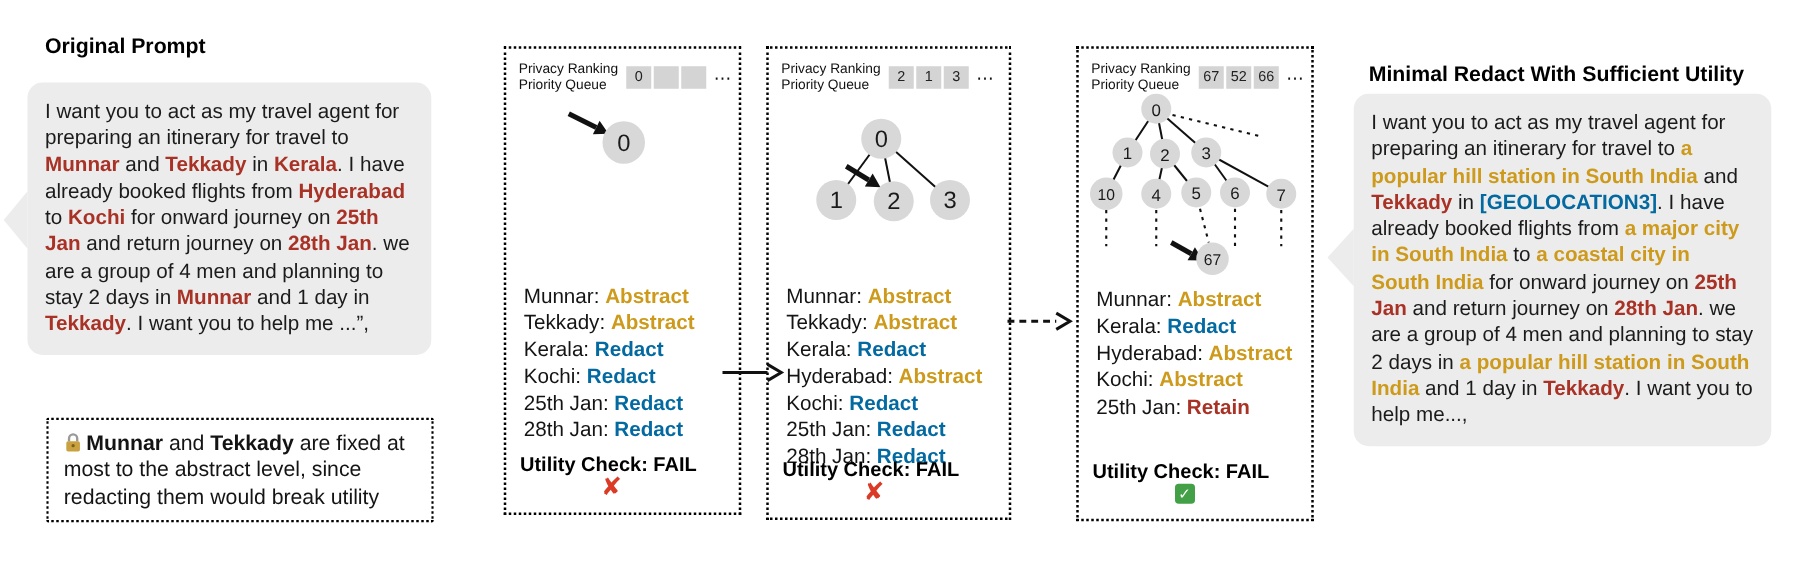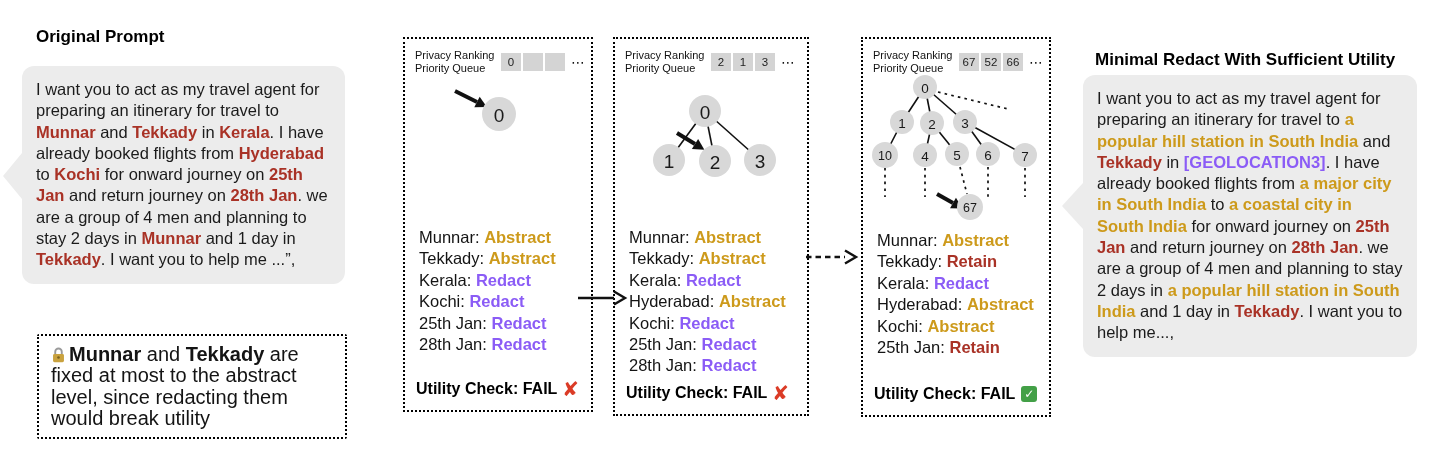--- a/index.html
+++ b/index.html
@@ -5,35 +5,35 @@
   html,body{margin:0;padding:0;background:#fff;}
   body{font-family:"Liberation Sans","DejaVu Sans",sans-serif;color:#141414;}
   .canvas{position:relative;width:1446px;height:460px;background:#fff;overflow:hidden;}
   .section-title{position:absolute;font-weight:bold;font-size:17px;color:#000;white-space:nowrap;}
   .bubble{position:absolute;background:#ECECEC;border-radius:12px;padding:13px 14px;font-size:16.5px;line-height:21.3px;color:#1b1b1b;}
   .bubble-left{left:22px;top:66px;width:295px;}
   .bubble-right{left:1083px;top:75px;width:306px;}
   .tail{position:absolute;width:0;height:0;border-style:solid;}
   .tail-left{left:3px;top:153px;border-width:23px 19px 23px 0;border-color:transparent #ECECEC transparent transparent;}
   .tail-right{left:1062px;top:183px;border-width:23px 21px 23px 0;border-color:transparent #ECECEC transparent transparent;}
-  .note-box{position:absolute;left:37px;top:334px;width:282px;border:2px dotted #000;border-radius:2px;padding:8px 12px;font-size:20px;line-height:21.3px;background:#fff;}
+  .note-box{position:absolute;left:37px;top:334px;width:282px;border:2px dotted #000;border-radius:2px;padding:8px 12px;font-size:17px;line-height:21.3px;background:#fff;}
   .lock-svg{vertical-align:-2px;margin-right:3px;}
   .bold{font-weight:bold;}
   .c-red{color:#A93226;}
   .c-orange{color:#CD9A1B;}
-  .c-green{color:#8b5cf6;}
+  .c-green{color:#0369a1;}
   .proc-box{position:absolute;border:2px dotted #000;background:transparent;}
   .tree-svg{position:absolute;left:0;top:0;}
   .queue-row{position:absolute;top:10px;left:10px;display:flex;align-items:center;}
   .queue-label{font-size:11px;line-height:13px;color:#111;width:86px;flex:0 0 auto;}
   .queue-cells{display:flex;gap:2px;}
   .queue-cell{width:20px;height:18px;background:#D4D4D4;font-size:11.5px;display:flex;align-items:center;justify-content:center;color:#222;}
   .queue-ellipsis{font-size:14px;margin-left:6px;color:#111;}
   .entity-list{position:absolute;left:14px;font-size:16.5px;line-height:21.4px;color:#141414;white-space:nowrap;}
-  .utility-row{position:absolute;left:11px;bottom:12px;font-weight:bold;font-size:16px;color:#000;display:flex;align-items:center;white-space:nowrap;}
+  .utility-row{position:absolute;left:11px;bottom:12px;font-weight:bold;font-size:16px;color:#000;display:flex;align-items:center;white-space:nowrap;flex-direction:column;}
   .fail-x{color:#DB3B26;font-size:20px;font-weight:bold;line-height:16px;margin-left:5px;}
   .pass-check{width:16px;height:16px;background:#43A047;border-radius:3px;color:#fff;font-size:12px;font-weight:bold;display:inline-flex;align-items:center;justify-content:center;margin-left:6px;}
   .overlay{position:absolute;left:0;top:0;pointer-events:none;}
 </style>
 </head>
 <body>
 
 <div class="canvas">
 
   <div class="section-title" style="left:36px;top:27px;">Original Prompt</div>
@@ -172,21 +172,20 @@
           </div>
       <div class="queue-cells">
             <div class="queue-cell">67</div>
             <div class="queue-cell">52</div>
             <div class="queue-cell">66</div>
           </div>
       <div class="queue-ellipsis">⋯</div>
     </div>
     <div class="entity-list" style="top: 191px;">
           <div><span>Munnar: </span><span class="bold c-orange">Abstract</span></div>
-          <div><span>Tekkady: </span><span class="bold c-red">Retain</span></div>
           <div><span>Kerala: </span><span class="bold c-green">Redact</span></div>
           <div><span>Hyderabad: </span><span class="bold c-orange">Abstract</span></div>
           <div><span>Kochi: </span><span class="bold c-orange">Abstract</span></div>
           <div><span>25th Jan: </span><span class="bold c-red">Retain</span></div>
         </div>
     <div class="utility-row">
       <span>Utility Check: FAIL</span>
     <span class="pass-check">✓</span>
         </div>
   </div>

